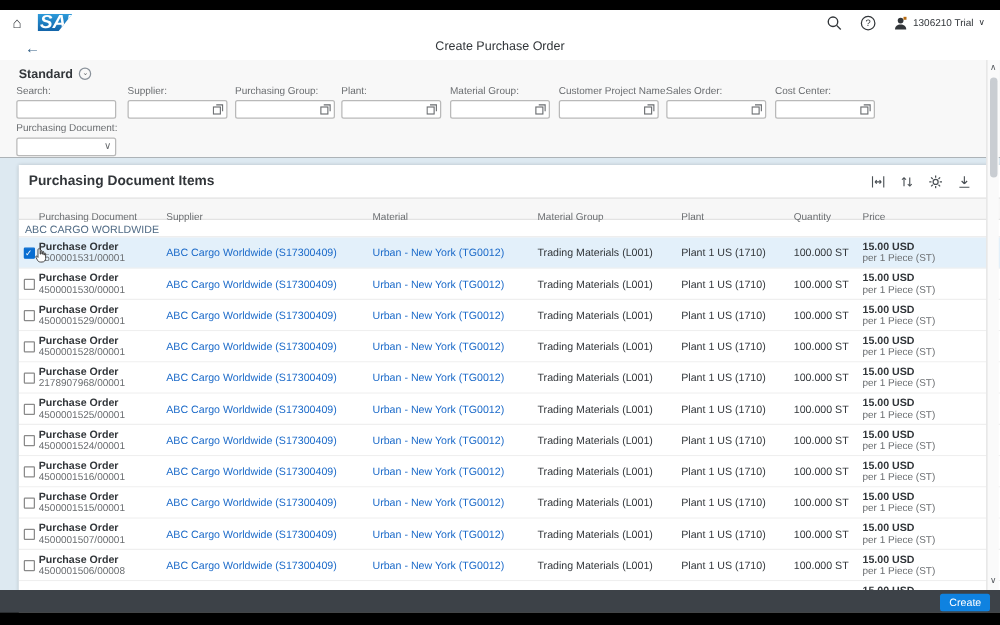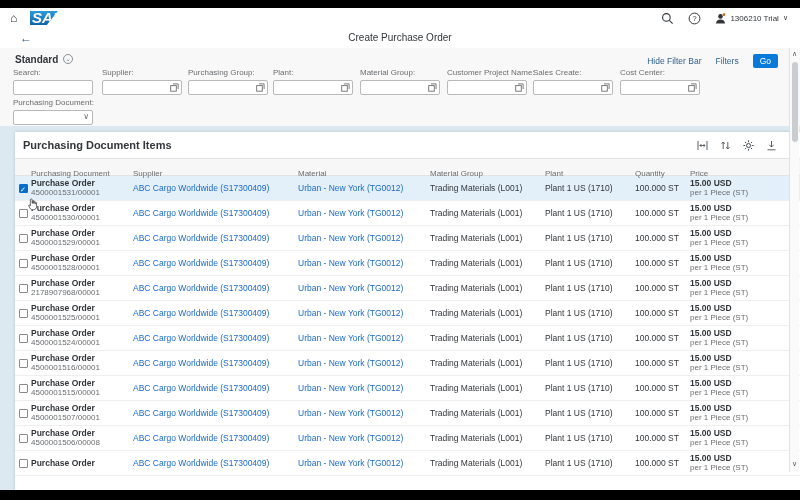--- a/index.html
+++ b/index.html
@@ -105,25 +105,20 @@
   <div class="page-hdr">
     <span class="back-ic">←</span>
     <div class="page-title">Create Purchase Order</div>
   </div>
 
   <div class="filterbar">
     <div class="variant">
       <span class="variant-name">Standard</span>
       <span class="variant-ic">⌄</span>
     </div>
-    <div class="fb-actions">
-      <span class="fb-link">Hide Filter Bar</span>
-      <span class="fb-link">Filters</span>
-      <span class="go-btn">Go</span>
-    </div>
     <div id="filter-fields">
         <div class="f-field" style="left: 13px;">
           <span class="f-label">Search:</span>
           <div class="f-input"></div>
         </div>
         <div class="f-field" style="left: 102px;">
           <span class="f-label">Supplier:</span>
           <div class="f-input">
             <svg class="vh-ic" viewBox="0 0 9 9">
               <rect x="0.7" y="2.6" width="5.6" height="5.6" fill="none" stroke="#6a6d70" stroke-width="0.9"></rect>
@@ -161,21 +156,21 @@
         <div class="f-field" style="left: 447px;">
           <span class="f-label">Customer Project Name:</span>
           <div class="f-input">
             <svg class="vh-ic" viewBox="0 0 9 9">
               <rect x="0.7" y="2.6" width="5.6" height="5.6" fill="none" stroke="#6a6d70" stroke-width="0.9"></rect>
               <path d="M3 0.9h5.1V6" fill="none" stroke="#6a6d70" stroke-width="0.9"></path>
             </svg>
           </div>
         </div>
         <div class="f-field" style="left: 533px;">
-          <span class="f-label">Sales Create:</span>
+          <span class="f-label">Sales Order:</span>
           <div class="f-input">
             <svg class="vh-ic" viewBox="0 0 9 9">
               <rect x="0.7" y="2.6" width="5.6" height="5.6" fill="none" stroke="#6a6d70" stroke-width="0.9"></rect>
               <path d="M3 0.9h5.1V6" fill="none" stroke="#6a6d70" stroke-width="0.9"></path>
             </svg>
           </div>
         </div>
         <div class="f-field" style="left: 620px;">
           <span class="f-label">Cost Center:</span>
           <div class="f-input">
@@ -227,20 +222,21 @@
     <div class="thead g" id="table-head">
         <span></span>
         <span class="hcol">Purchasing Document</span>
         <span class="hcol">Supplier</span>
         <span class="hcol">Material</span>
         <span class="hcol">Material Group</span>
         <span class="hcol">Plant</span>
         <span class="hcol">Quantity</span>
         <span class="hcol">Price</span>
       </div>
+    <div class="group-row">ABC CARGO WORLDWIDE</div>
     <div id="table-body">
         <div class="t-row g sel">
           <span class="cbc">
             <span class="cb checked">✓</span>
           </span>
           <div class="stack">
             <div class="l1">Purchase Order</div>
             <div class="l2">4500001531/00001</div>
           </div>
           <a class="cell-link">ABC Cargo Worldwide (S17300409)</a>
@@ -453,19 +449,22 @@
         </div>
       </div>
   </div>
 
   <div class="scrollbar">
     <span class="sb-arrow" style="top:2px;">∧</span>
     <div class="sb-thumb"></div>
     <span class="sb-arrow" style="bottom:4px;">∨</span>
   </div>
 
+  <div class="footer">
+    <span class="create-btn">Create</span>
+  </div>
   <div class="bottom-strip"></div>
 
   <svg class="cursor" viewBox="0 0 24 24">
     <path d="M10 3c.8 0 1.4.6 1.4 1.4V10h.9V6.2c0-.9 1.5-.9 1.5 0V10h.9V7.4c0-.9 1.4-.9 1.4 0V11h.9V9.4c0-.8 1.4-.8 1.4 0v6c0 3-1.8 4.8-4.6 4.8h-1.9c-1.8 0-3.2-.9-4-2.4l-2-3.9c-.5-1 .8-1.8 1.5-1l1.2 1.4V4.4C8.6 3.6 9.2 3 10 3z" fill="#fff" stroke="#2b2b2b" stroke-width="1.1"></path>
   </svg>
 
 </div>
 
 </body></html>

